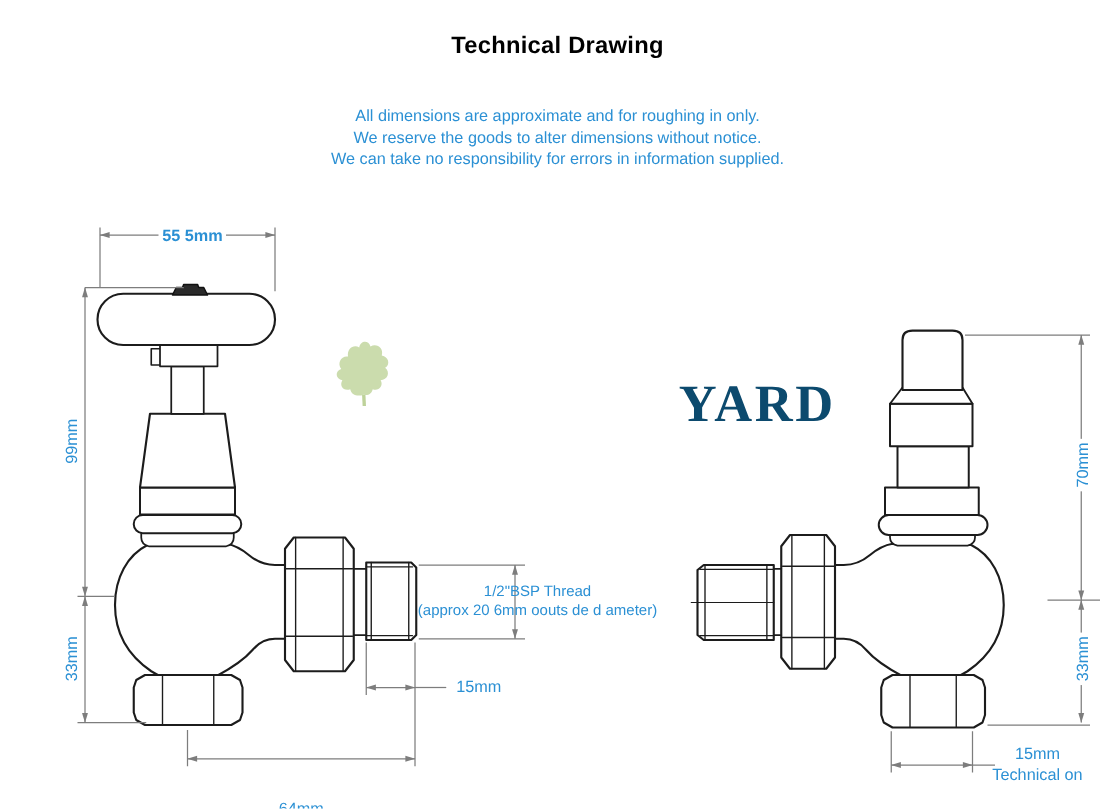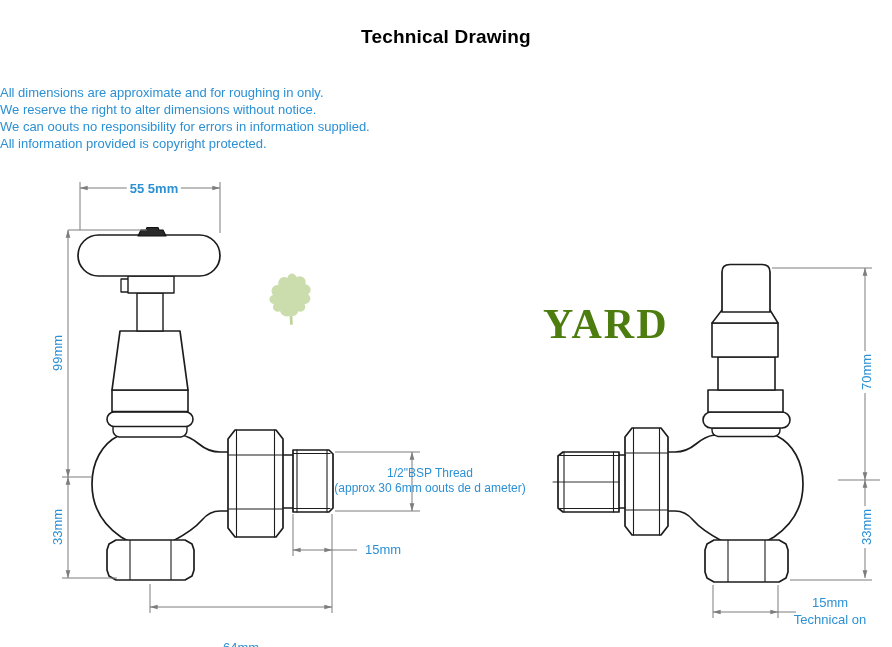--- a/index.html
+++ b/index.html
@@ -12,20 +12,21 @@
     border-radius:25px;
   }
   .page-title{
     position:absolute;top:26px;left:0;right:0;
     text-align:center;
     font-size:19px;font-weight:bold;color:#000;
     letter-spacing:0.2px;
   }
   .disclaimer{
     position:absolute;top:84px;left:0;right:0;
+    text-align:center;
     font-size:13px;line-height:17px;
     color:#2b90d4;
   }
   .drawing-svg{position:absolute;left:0;top:0;}
   .dim-label{
     position:absolute;
     transform:translate(-50%,-50%);
     font-size:13px;color:#2b90d4;
     background:#fff;padding:0 3px;
     white-space:nowrap;
@@ -40,35 +41,34 @@
     text-align:center;
     font-size:12px;line-height:15px;
     color:#2b90d4;white-space:nowrap;
   }
   .brand-watermark{
     position:absolute;left:543px;top:303px;
     font-family:"Liberation Serif", serif;
     font-weight:bold;
     font-size:42px;line-height:42px;
     letter-spacing:2px;
-    color:#4d7c0f;
+    color:#0c4a6e;
   }
 </style>
 </head>
 <body>
 
 <div class="page">
 
   <div class="page-title">Technical Drawing</div>
 
   <div class="disclaimer">
     <div>All dimensions are approximate and for roughing in only.</div>
-    <div>We reserve the right to alter dimensions without notice.</div>
-    <div>We can oouts no responsibility for errors in information supplied.</div>
-    <div>All information provided is copyright protected.</div>
+    <div>We reserve the goods to alter dimensions without notice.</div>
+    <div>We can take no responsibility for errors in information supplied.</div>
   </div>
 
   <svg class="drawing-svg" width="892" height="647" viewBox="0 0 892 647">
     <defs>
       <marker id="arr" viewBox="0 0 10 8" refX="8.8" refY="3.5" markerWidth="9.5" markerHeight="7" orient="auto-start-reverse" markerUnits="userSpaceOnUse">
         <path d="M0,0.8 L9,3.5 L0,6.2 Z" fill="#7d7d7d"></path>
       </marker>
     </defs>
 
     <g fill="#cbdcad" stroke="none" transform="translate(291,296) scale(0.9)">
@@ -209,21 +209,21 @@
   <div class="brand-watermark">YARD</div>
 
   <div class="dim-label" style="left:154px;top:188px;font-weight:bold;">55 5mm</div>
   <div class="dim-label vertical nobg" style="left:57px;top:353px;">99mm</div>
   <div class="dim-label vertical nobg" style="left:57px;top:527px;">33mm</div>
   <div class="dim-label" style="left:241px;top:607px;margin-top:40px;">64mm</div>
   <div class="dim-label nobg" style="left:383px;top:549px;">15mm</div>
 
   <div class="note-block" style="left:430px;top:481px;">
     <div>1/2"BSP Thread</div>
-    <div>(approx 30 6mm oouts de d ameter)</div>
+    <div>(approx 20 6mm oouts de d ameter)</div>
   </div>
 
   <div class="dim-label vertical" style="left:866px;top:372px;">70mm</div>
   <div class="dim-label vertical" style="left:866px;top:527px;">33mm</div>
 
   <div class="note-block" style="left:830px;top:611px;font-size:13px;line-height:17px;">
     <div>15mm</div>
     <div>Technical on</div>
   </div>
 

